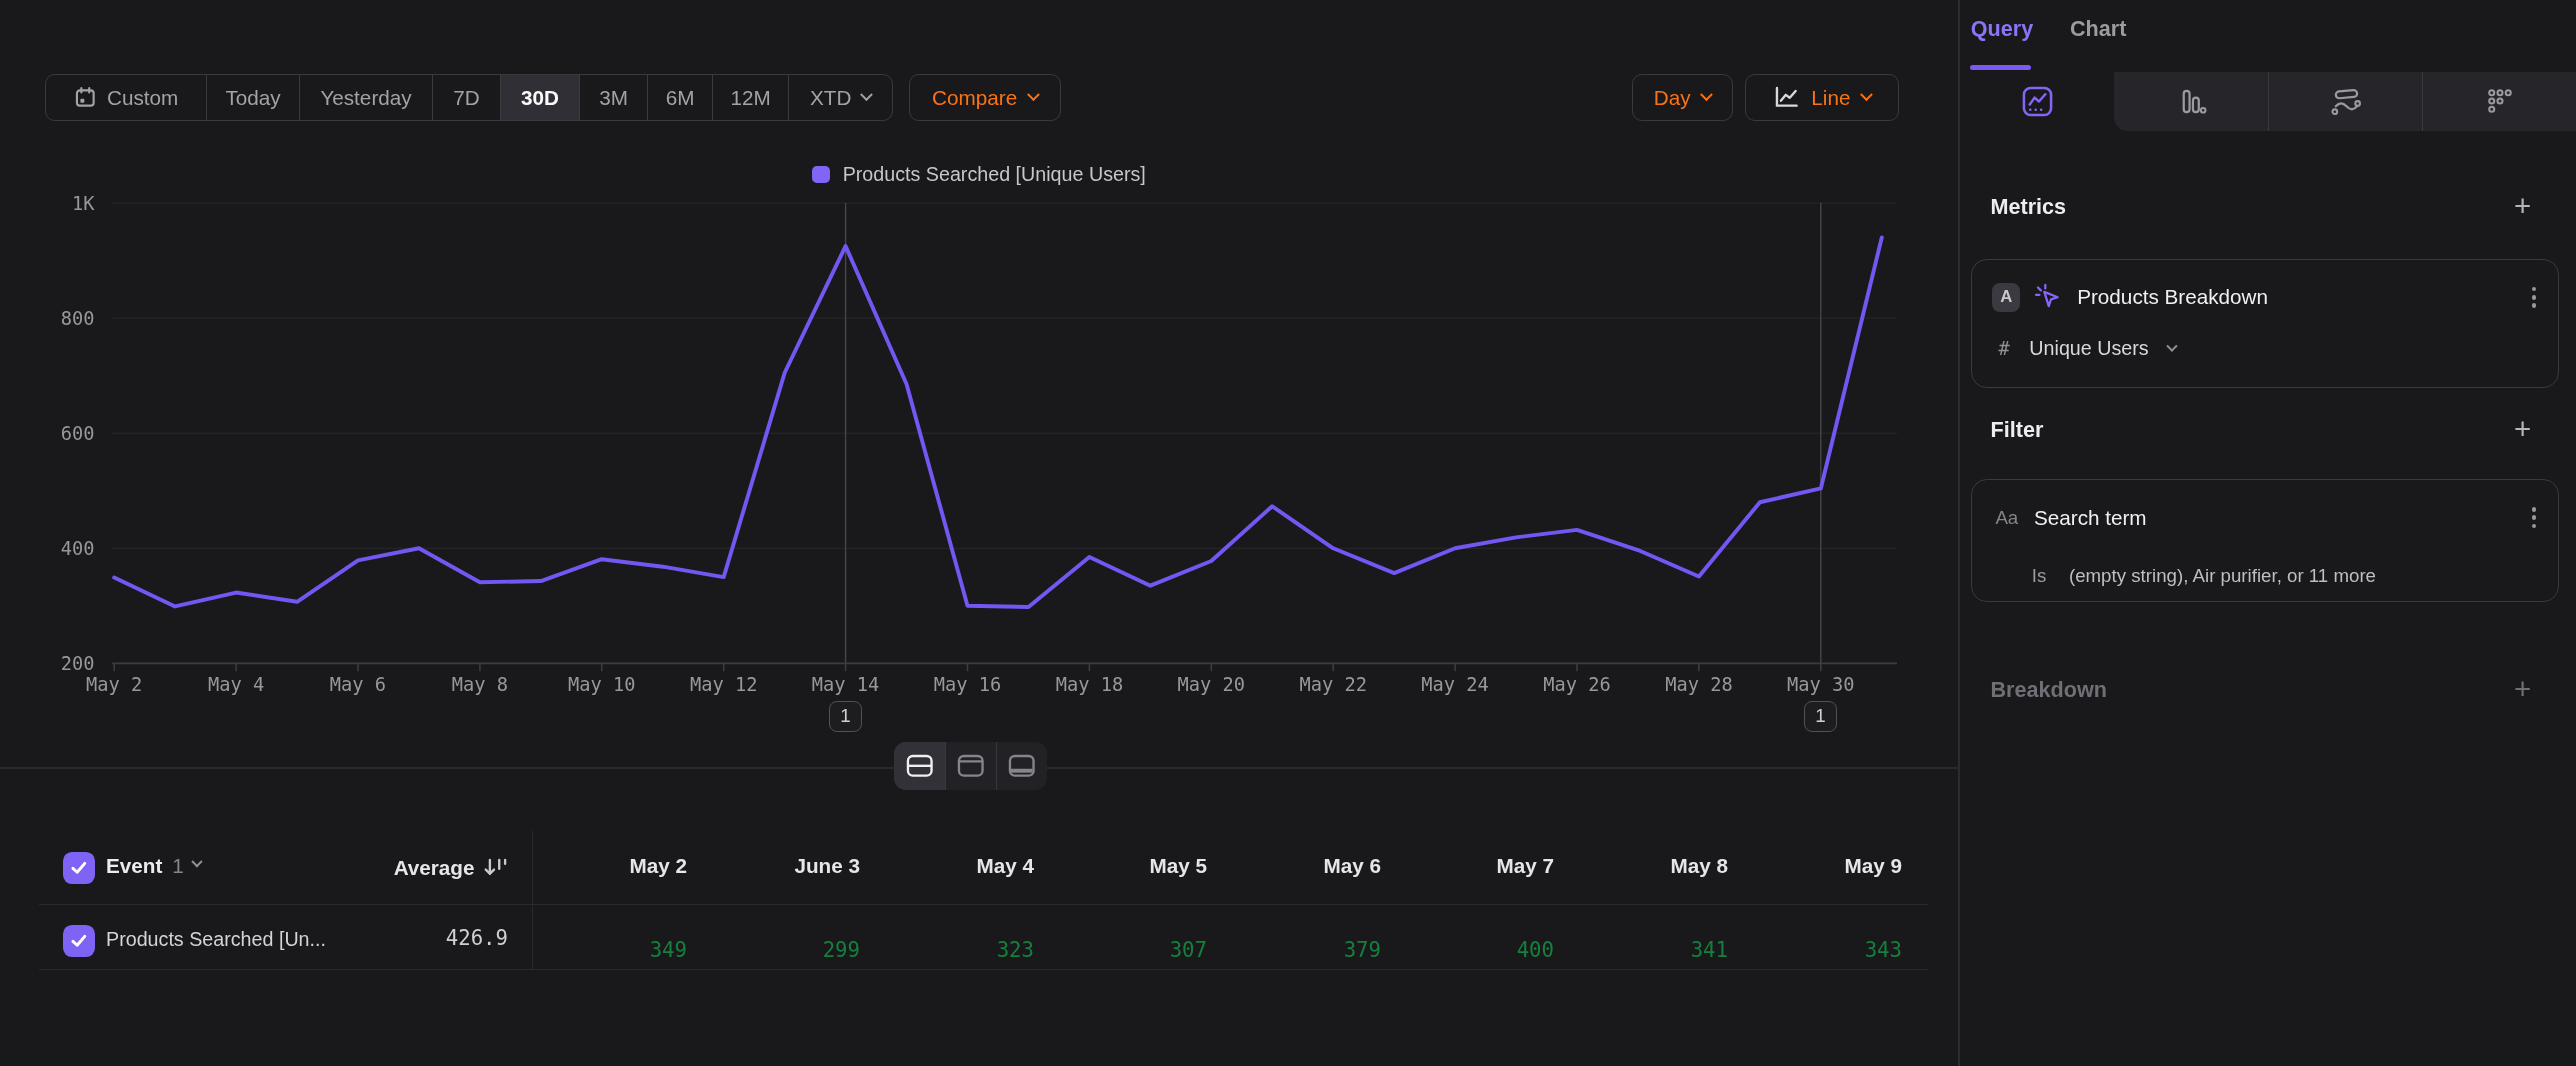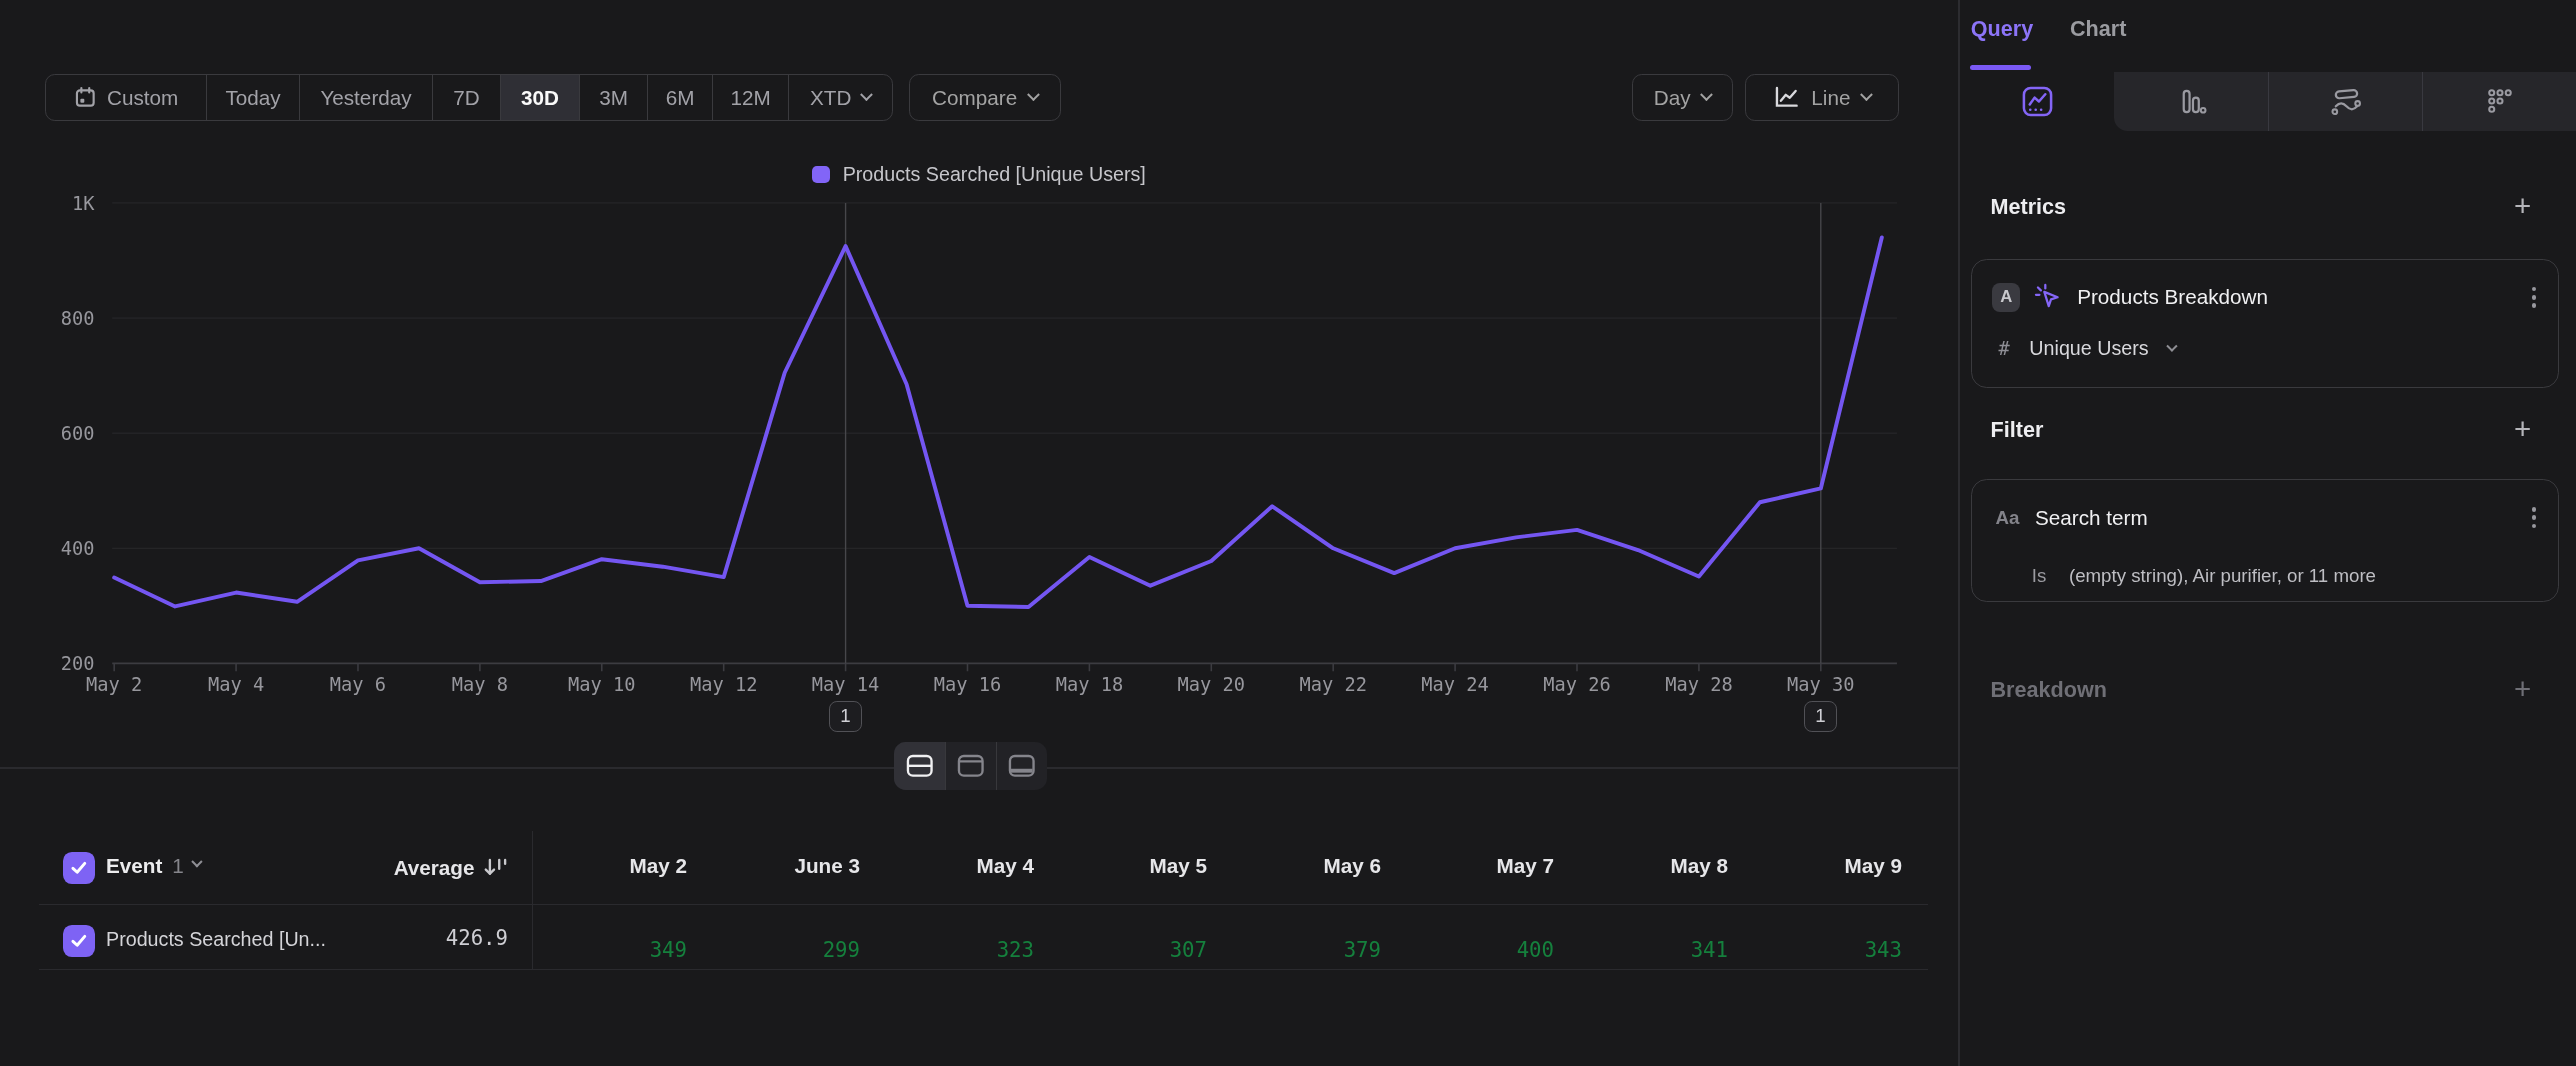--- a/index.html
+++ b/index.html
@@ -13,21 +13,21 @@
 
   
   .range-group { position:absolute; left:45px; top:74px; height:47px;
     border:1px solid #3a3a3e; border-radius:9.8px; display:flex; overflow:hidden; }
   .range-seg { display:flex; align-items:center; justify-content:center; gap:10.8px;
     color:#a2a2a8; font-size:20.7px; height:100%; border-left:1px solid #3a3a3e; cursor:pointer; }
   .range-seg:first-child { border-left:none; }
   .range-seg.active { background:#2f2f35; color:#fafafa; font-weight:700; }
   .btn { position:absolute; top:74px; height:47px; border:1px solid #3a3a3e; border-radius:9.8px;
     display:flex; align-items:center; justify-content:center; gap:11.8px;
-    color:#a3a3a3; font-size:20.7px; cursor:pointer; }
+    color:#f97316; font-size:20.7px; cursor:pointer; }
   .chev { display:inline-block; width:8.9px; height:8.9px; border-right:2.4px solid currentColor;
     border-bottom:2.4px solid currentColor; transform:rotate(45deg) translate(-2px,-2px); }
   .chev.dim { color:#8f8f95; }
 
   
   .legend { position:absolute; left:0; top:163px; width:1958px; display:flex;
     align-items:center; justify-content:center; gap:12.8px; }
   .legend-swatch { width:17.7px; height:17.7px; border-radius:4.9px; }
   .legend-label { font-size:19.7px; color:#c6c6cb; }
 
@@ -80,21 +80,21 @@
     font-weight:300; color:#b5b5ba; cursor:pointer; line-height:29.5px; }
   .sb-card { position:absolute; left:10.8px; width:588px; border:1px solid #3a3a3e; border-radius:15.7px; cursor:pointer; }
   .card-row { position:absolute; left:0; width:100%; display:flex; align-items:center; }
   .a-badge { width:27.6px; height:29.5px; border-radius:7.9px; background:#3a3a40; color:#c9c9cd;
     font-size:16.7px; font-weight:600; display:flex; align-items:center; justify-content:center; }
   .kebab { position:absolute; right:21.6px; display:flex; flex-direction:column; gap:3.9px; cursor:pointer; }
   .kebab i { width:4.4px; height:4.4px; border-radius:50%; background:#97979d; }
   .metric-title { font-size:20.7px; font-weight:500; color:#f0f0f2; }
   .hash { color:#8f8f96; font-size:18.7px; }
   .measure { font-size:19.7px; color:#d9d9dd; }
-  .aa { color:#83838a; font-size:18.7px; font-weight:700; }
+  .aa { color:#83838a; font-size:18.7px; font-weight:400; }
   .op { color:#9a9aa0; font-size:18.7px; }
   .filter-val { font-size:18.7px; color:#bebec3; }
   .dim-head { color:#6f6f76 !important; }
 </style>
 </head>
 <body>
 
 <div id="stage">
 
   <div class="main">

